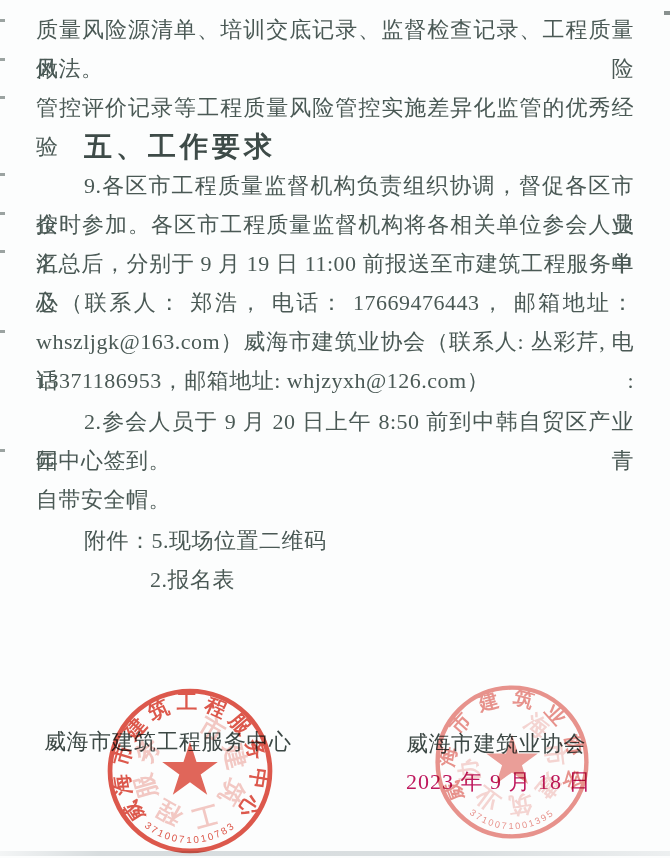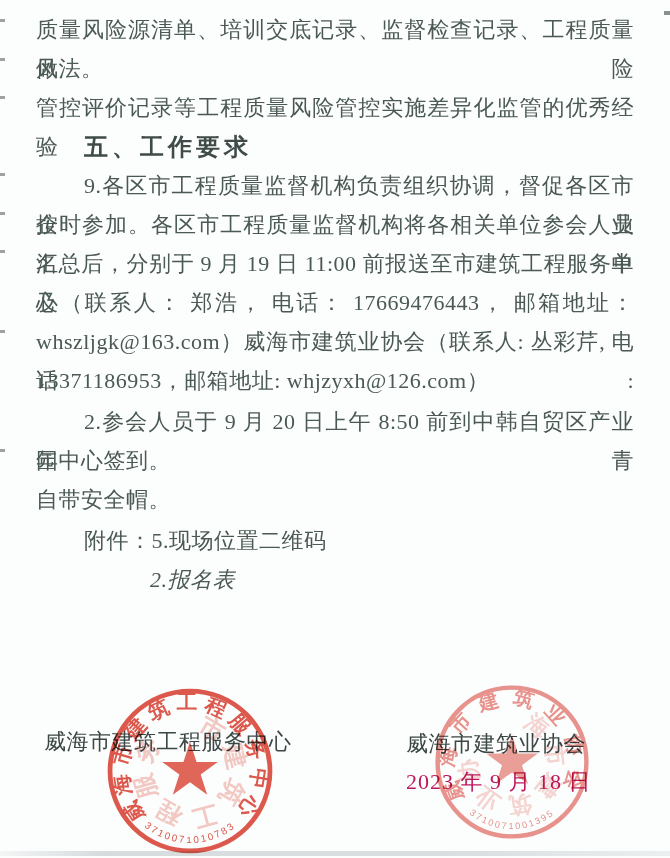--- a/index.html
+++ b/index.html
@@ -14,25 +14,25 @@
   .doc-text {
     position:absolute; left:36px; top:10px; width:598px;
   }
   .line {
     font-size:22px; line-height:39px; height:39px;
     letter-spacing:0.5px;
     white-space:normal;
   }
   .full  { text-align:justify; text-align-last:justify; }
   .ind   { text-indent:48px; }
-  .ind2  { padding-left:114px;font-style:italic; }
+  .ind2  { padding-left:114px; }
   .gap   { margin-top:2px; }
   .heading {
     font-family:"Liberation Sans","DejaVu Sans",sans-serif;
-    font-weight:bold; font-size:24px; letter-spacing:4px;
+    font-weight:bold; font-size:28px; letter-spacing:4px;
   }
   
   .sig { position:absolute; font-size:22px; letter-spacing:0.5px; }
   .sig-left-name  { left:44px;  top:727px; }
   .sig-right-name { left:406px; top:729px; }
   .sig-date       { left:406px; top:767px; letter-spacing:1px; }
   
   .seal {
     position:absolute; mix-blend-mode:multiply; pointer-events:none;
   }

